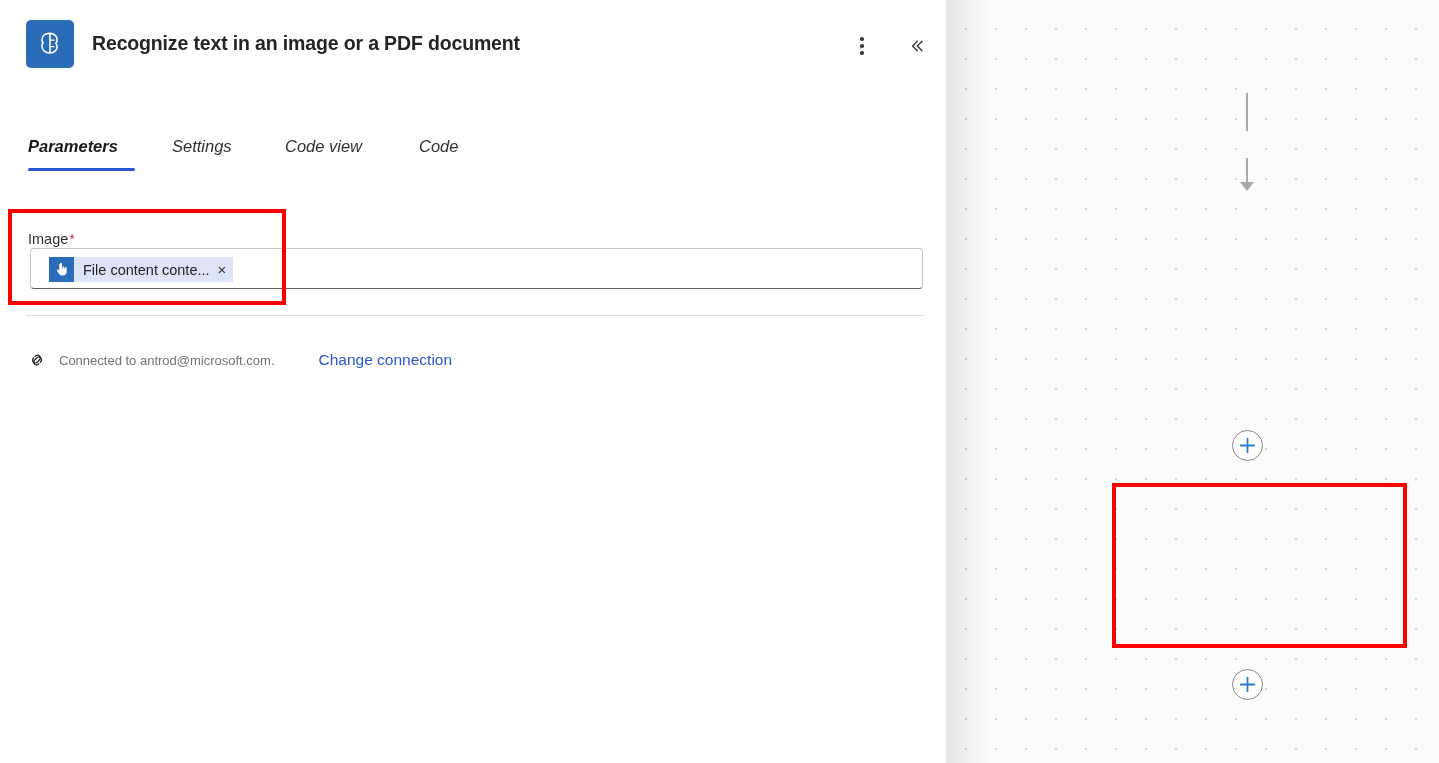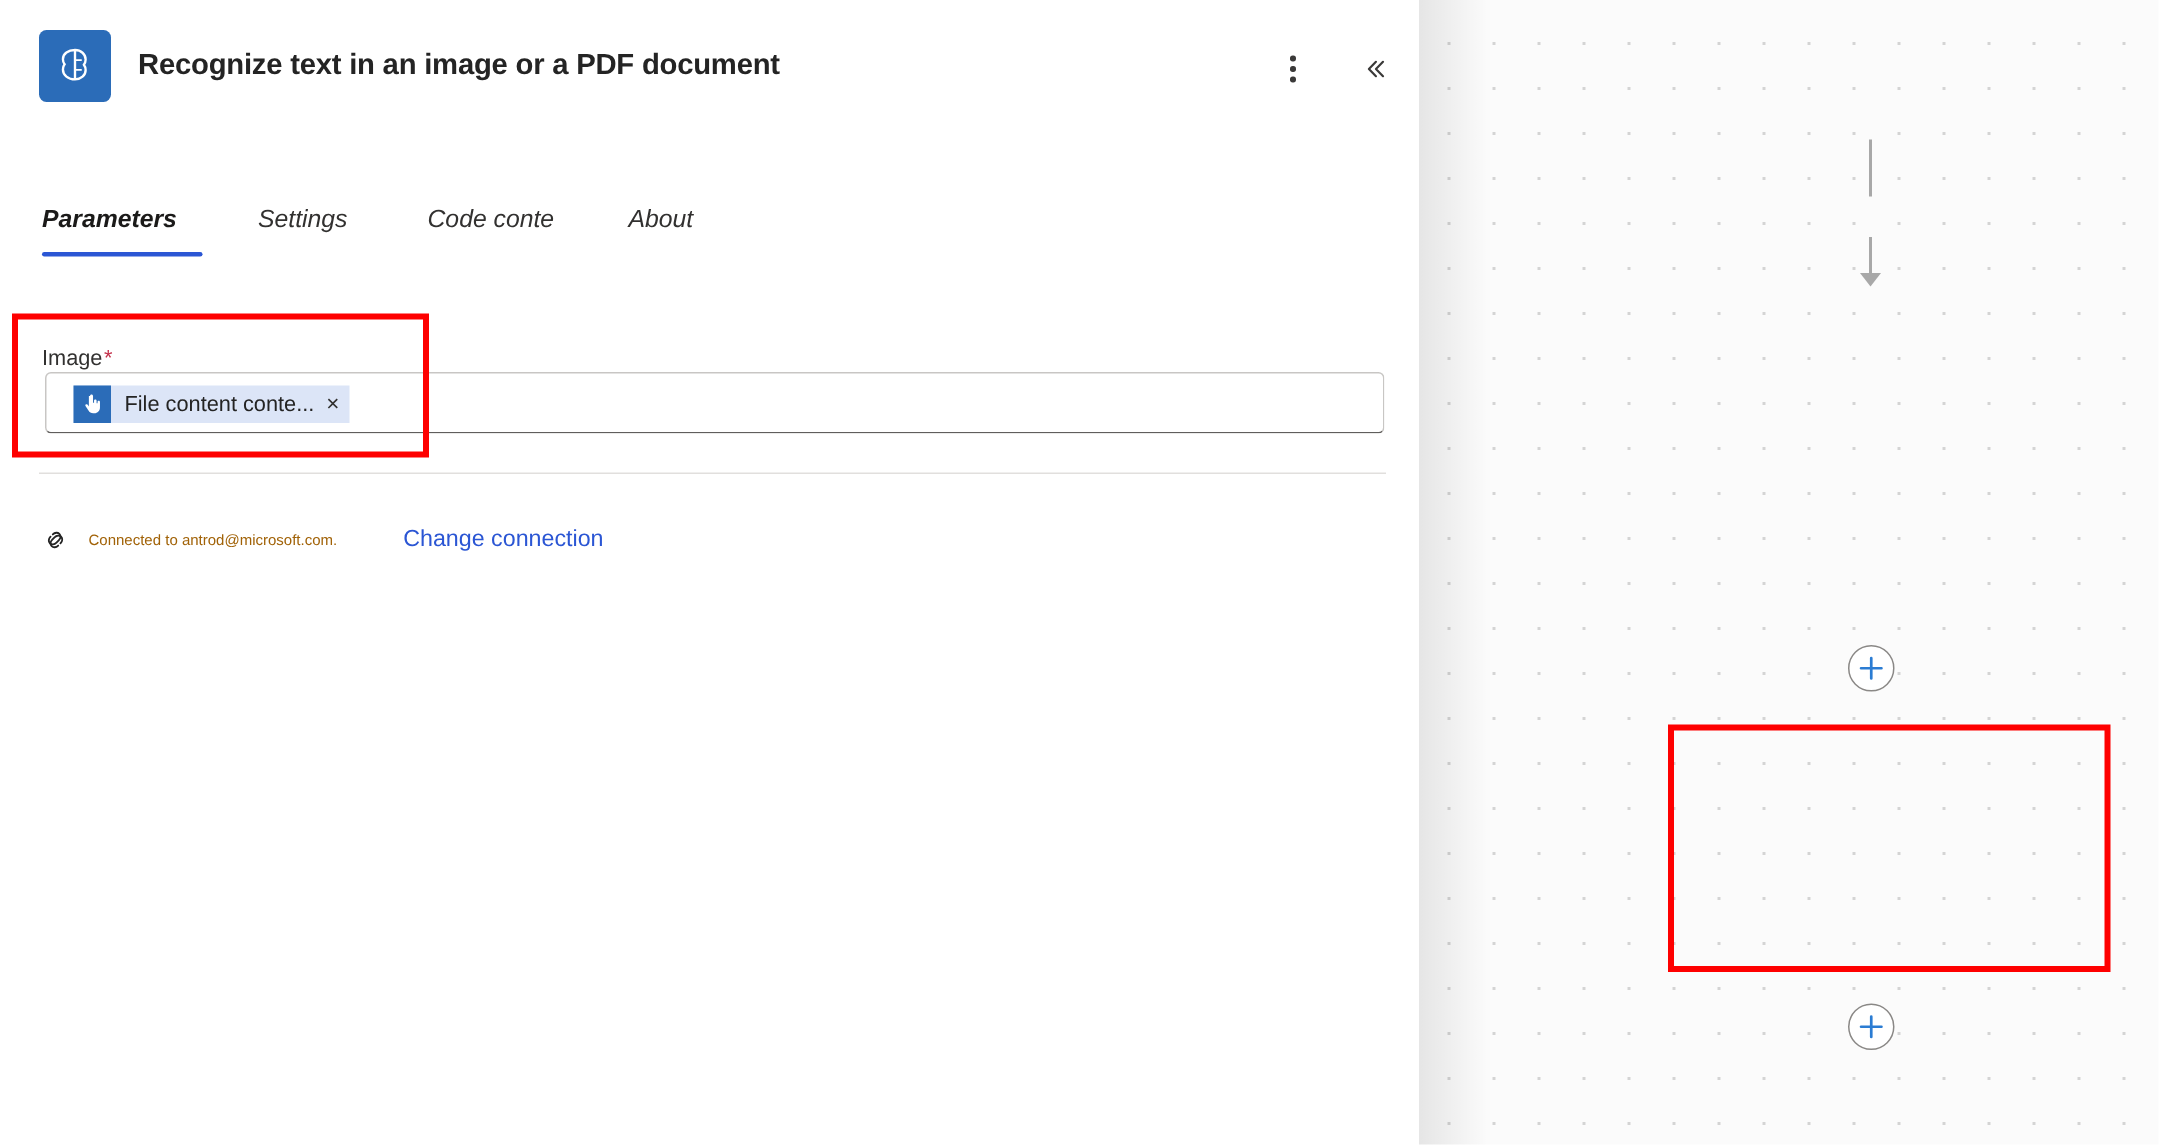--- a/index.html
+++ b/index.html
@@ -78,21 +78,21 @@
   .token-x{
     font-size:15px;color:#323130;margin-left:8px;cursor:pointer;line-height:1;
   }
 
   .divider{
     position:absolute;left:26px;top:315px;width:898px;height:1px;background:#e1dfdd;
   }
 
   .conn-row{position:absolute;left:26px;top:345px;height:30px;display:flex;align-items:center;}
   .conn-icon{width:22px;height:22px;display:flex;align-items:center;justify-content:center;flex:0 0 auto;}
-  .conn-text{font-size:10px;color:#a16207;margin-left:11px;white-space:nowrap;}
+  .conn-text{font-size:13px;color:#737373;margin-left:11px;white-space:nowrap;}
   .conn-link{
     font-size:15.5px;color:#2b56d4;margin-left:44px;cursor:pointer;white-space:nowrap;
   }
 
   
   .annot-field{
     position:absolute;left:8px;top:209px;width:278px;height:96px;
     border:4px solid #fe0000;box-sizing:border-box;z-index:6;pointer-events:none;
   }
 
@@ -183,22 +183,22 @@
       <div class="hdr-btn collapse-btn">
         <svg width="20" height="20" viewBox="0 0 20 20" aria-hidden="true">
           <path d="M10.3 5.2 5.6 10l4.7 4.8M15.0 5.2 10.3 10l4.7 4.8" fill="none" stroke="#3b3a39" stroke-width="1.45" stroke-linecap="round" stroke-linejoin="round"></path>
         </svg>
       </div>
     </div>
 
     <div class="tabs">
       <div class="tab active" style="left:28px;">Parameters</div>
       <div class="tab" style="left:172px;">Settings</div>
-      <div class="tab" style="left:285px;">Code conte</div>
-      <div class="tab" style="left:419px;">About</div>
+      <div class="tab" style="left:285px;">Code view</div>
+      <div class="tab" style="left:419px;">Code</div>
       <div class="tab-underline" style="left:28px;width:107px;"></div>
     </div>
 
     <div class="field-label">
       <span>Image</span><span class="req">*</span>
     </div>
 
     <div class="field-input">
       <div class="token">
         <span class="token-icon">

